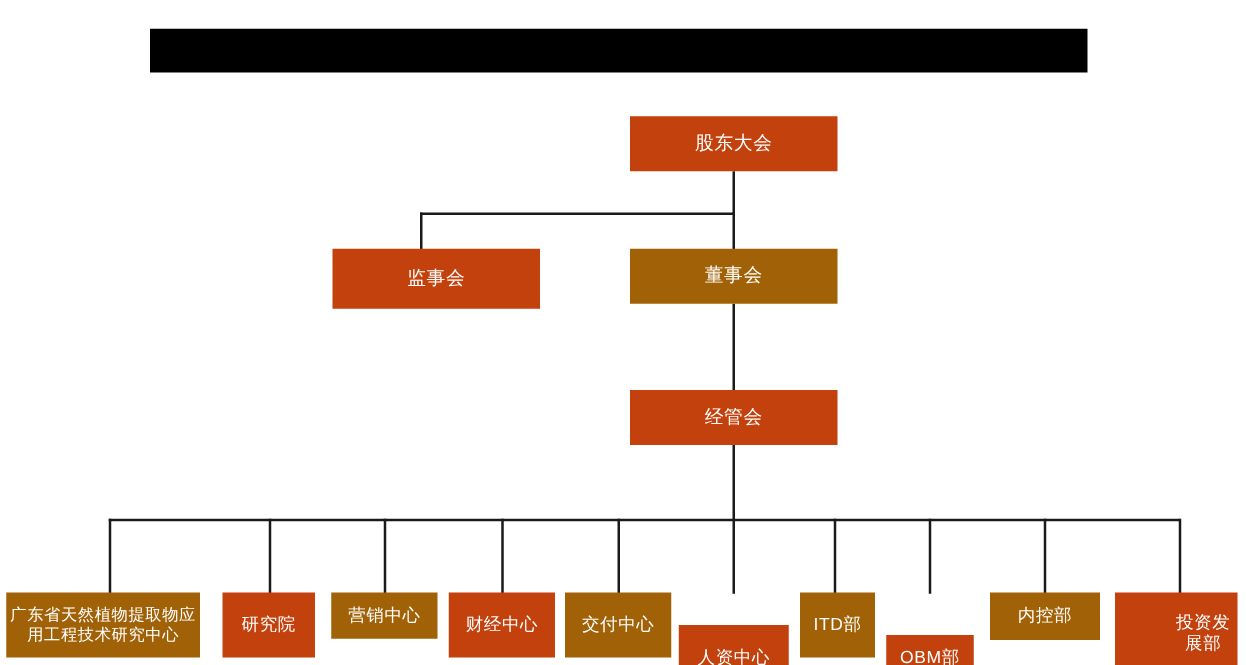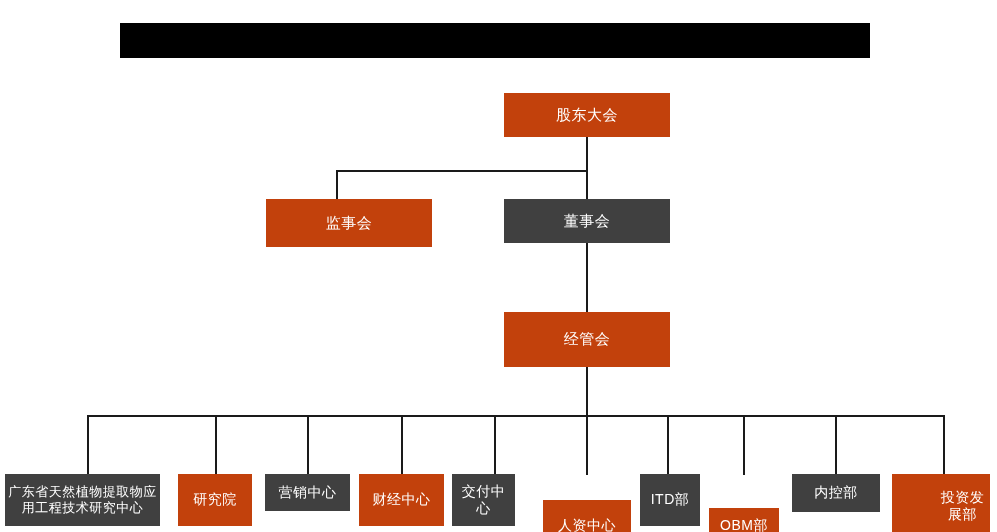--- a/index.html
+++ b/index.html
@@ -30,21 +30,21 @@
     justify-content: center;
     text-align: center;
     color: #ffffff;
     line-height: 1.22;
     letter-spacing: 0.5px;
     font-weight: 400;
     padding: 2px 3px;
     -webkit-font-smoothing: antialiased;
   }
   .node.primary   { background: #c2410c; }
-  .node.secondary { background: #404040; text-align: center; }
+  .node.secondary { background: #a16207; text-align: center; }
   .node .label { display: block; width: 100%; }
   .node.t16 { font-size: 15px; }
   .node.t14 { font-size: 14px; }
   .node.t11 { font-size: 13px; }
 
   .connector {
     position: absolute;
     background: #1a1a1a;
   }
   .connector.v { width: 2px; }
@@ -79,36 +79,36 @@
   <div id="node-layer">
       <div class="node primary t16" style="left: 504px; top: 93px; width: 166px; height: 44px;">
         <span class="label">股东大会</span>
       </div>
       <div class="node primary t16" style="left: 254px; top: 199px; width: 166px; height: 48px; margin-left: 12px;">
         <span class="label">监事会</span>
       </div>
       <div class="node secondary t16" style="left: 504px; top: 199px; width: 166px; height: 44px;">
         <span class="label">董事会</span>
       </div>
-      <div class="node primary t16" style="left: 504px; top: 312px; width: 166px; height: 55px;">
+      <div class="node primary t16" style="left: 504px; top: 312px; width: 166px; height: 44px;">
         <span class="label">经管会</span>
       </div>
       <div class="node secondary t11" style="left: 5px; top: 474px; width: 155px; height: 52px;">
         <span class="label">广东省天然植物提取物应用工程技术研究中心</span>
       </div>
       <div class="node primary t14" style="left: 178px; top: 474px; width: 74px; height: 52px;">
         <span class="label">研究院</span>
       </div>
       <div class="node secondary t14" style="left: 265px; top: 474px; width: 85px; height: 37px;">
         <span class="label">营销中心</span>
       </div>
       <div class="node primary t14" style="left: 359px; top: 474px; width: 85px; height: 52px;">
         <span class="label">财经中心</span>
       </div>
-      <div class="node secondary t14" style="left: 452px; top: 474px; width: 63px; height: 52px;">
+      <div class="node secondary t14" style="left: 452px; top: 474px; width: 85px; height: 52px;">
         <span class="label">交付中心</span>
       </div>
       <div class="node primary t14" style="left: 543px; top: 500px; width: 88px; height: 52px;">
         <span class="label">人资中心</span>
       </div>
       <div class="node secondary t14" style="left: 640px; top: 474px; width: 60px; height: 52px;">
         <span class="label">ITD部</span>
       </div>
       <div class="node primary t14" style="left: 709px; top: 474px; width: 70px; height: 36px; margin-top: 34px;">
         <span class="label">OBM部</span>

